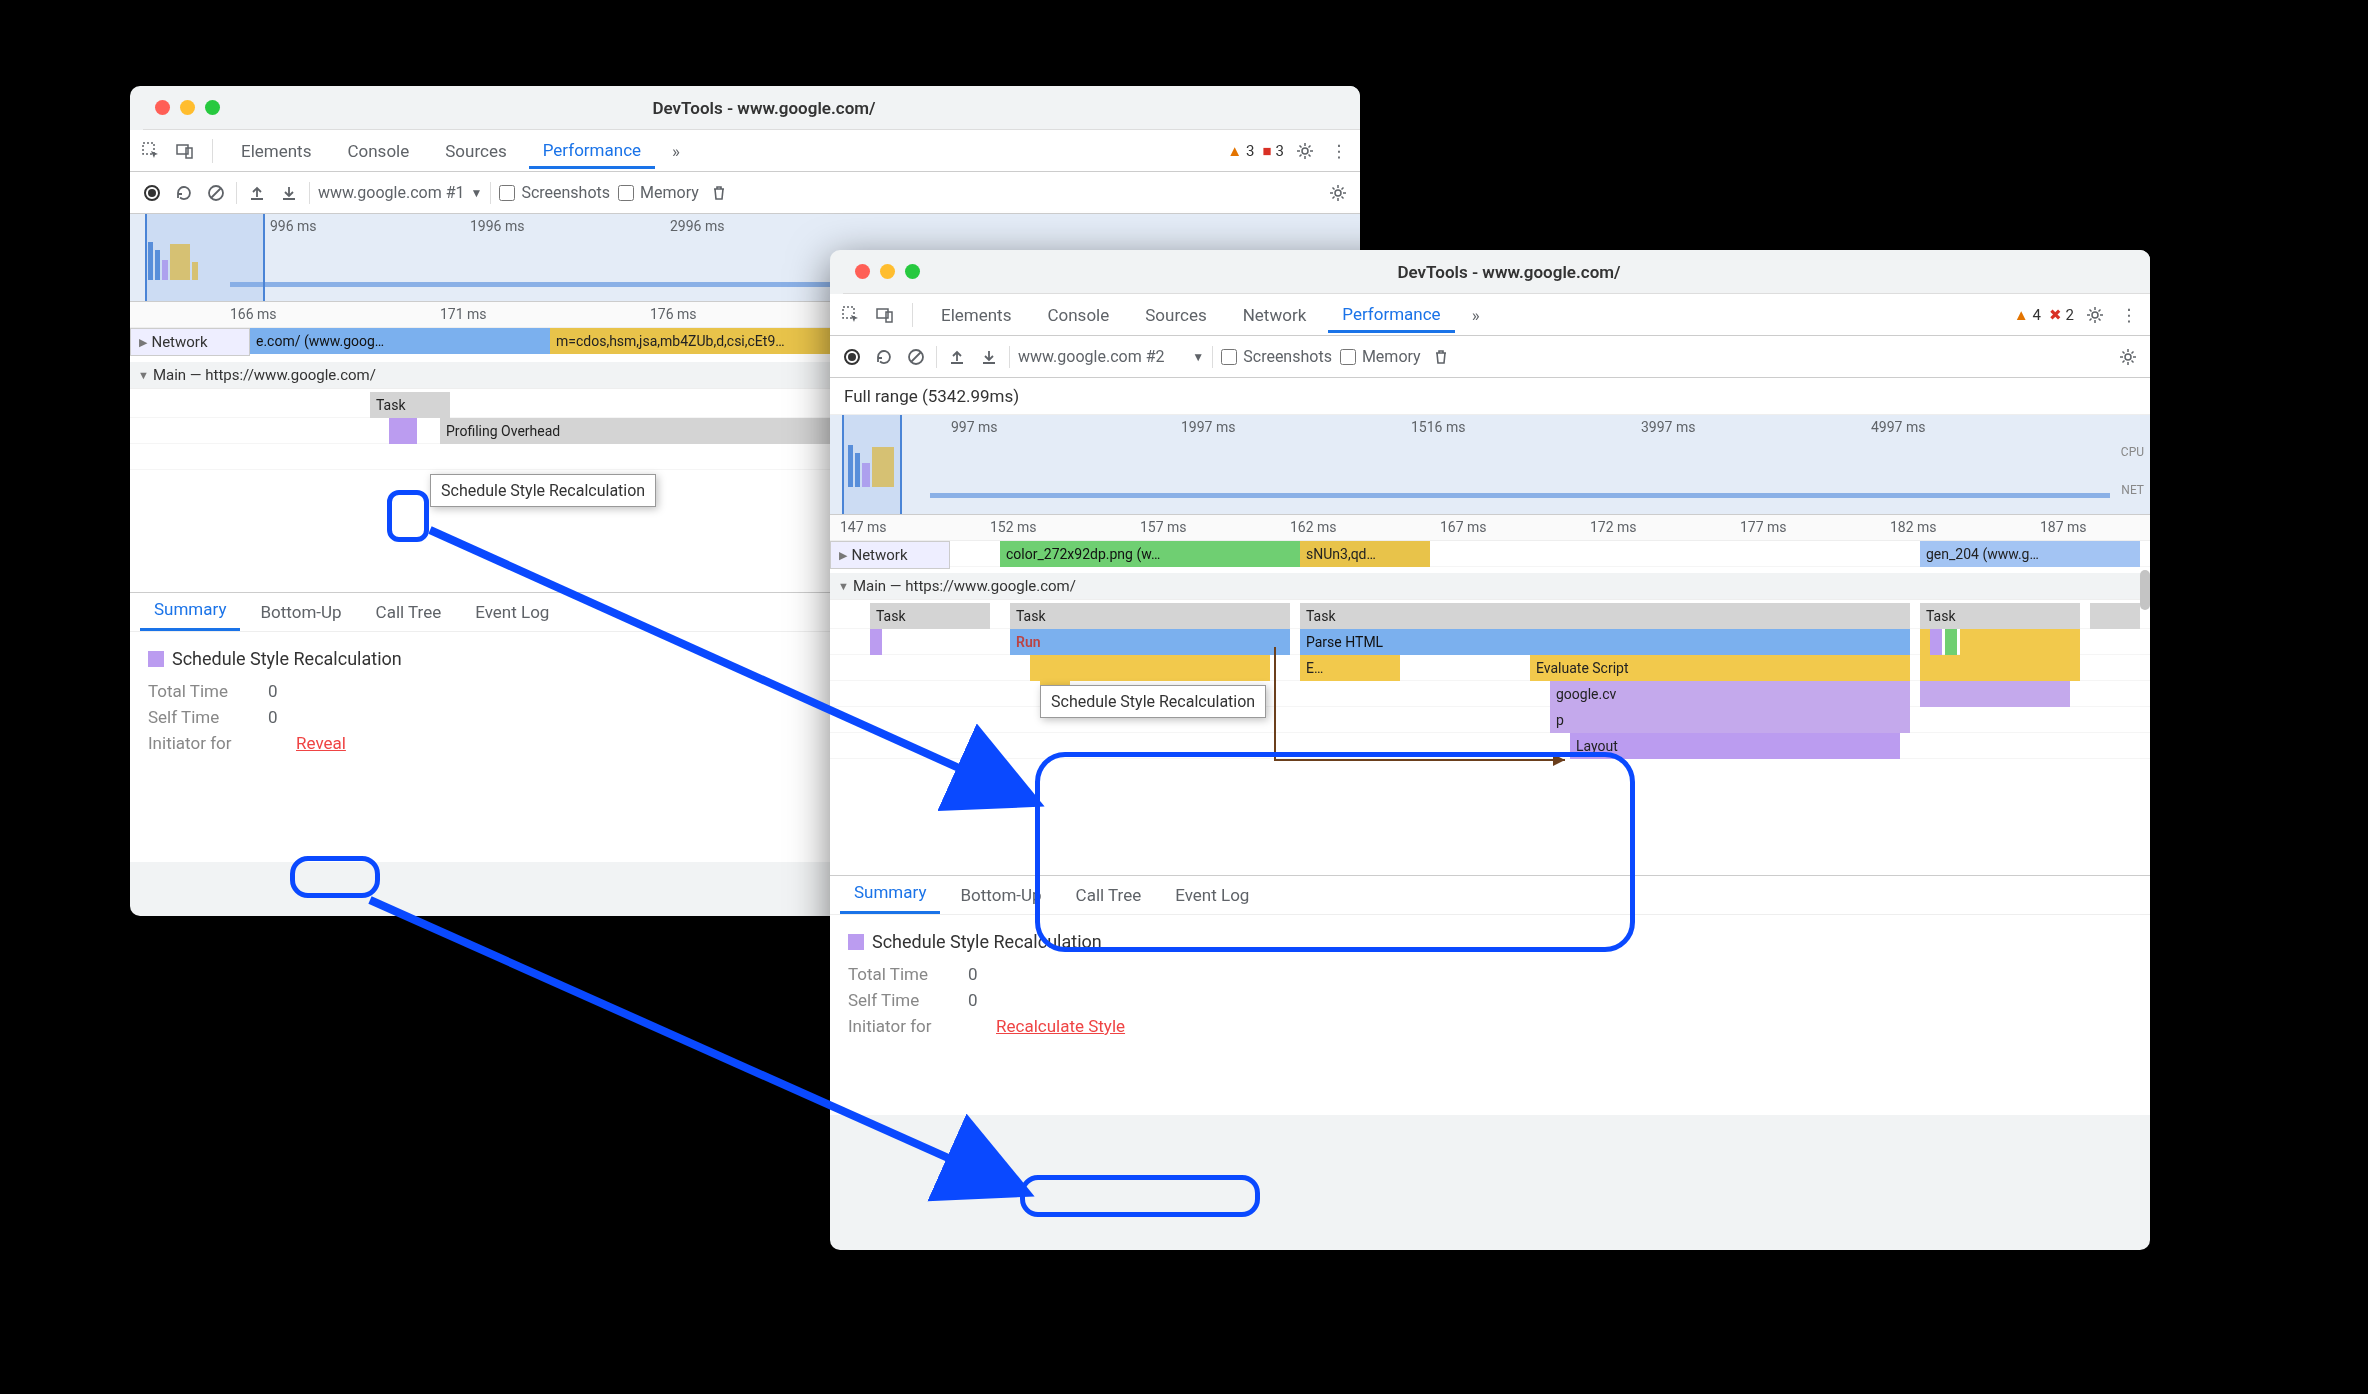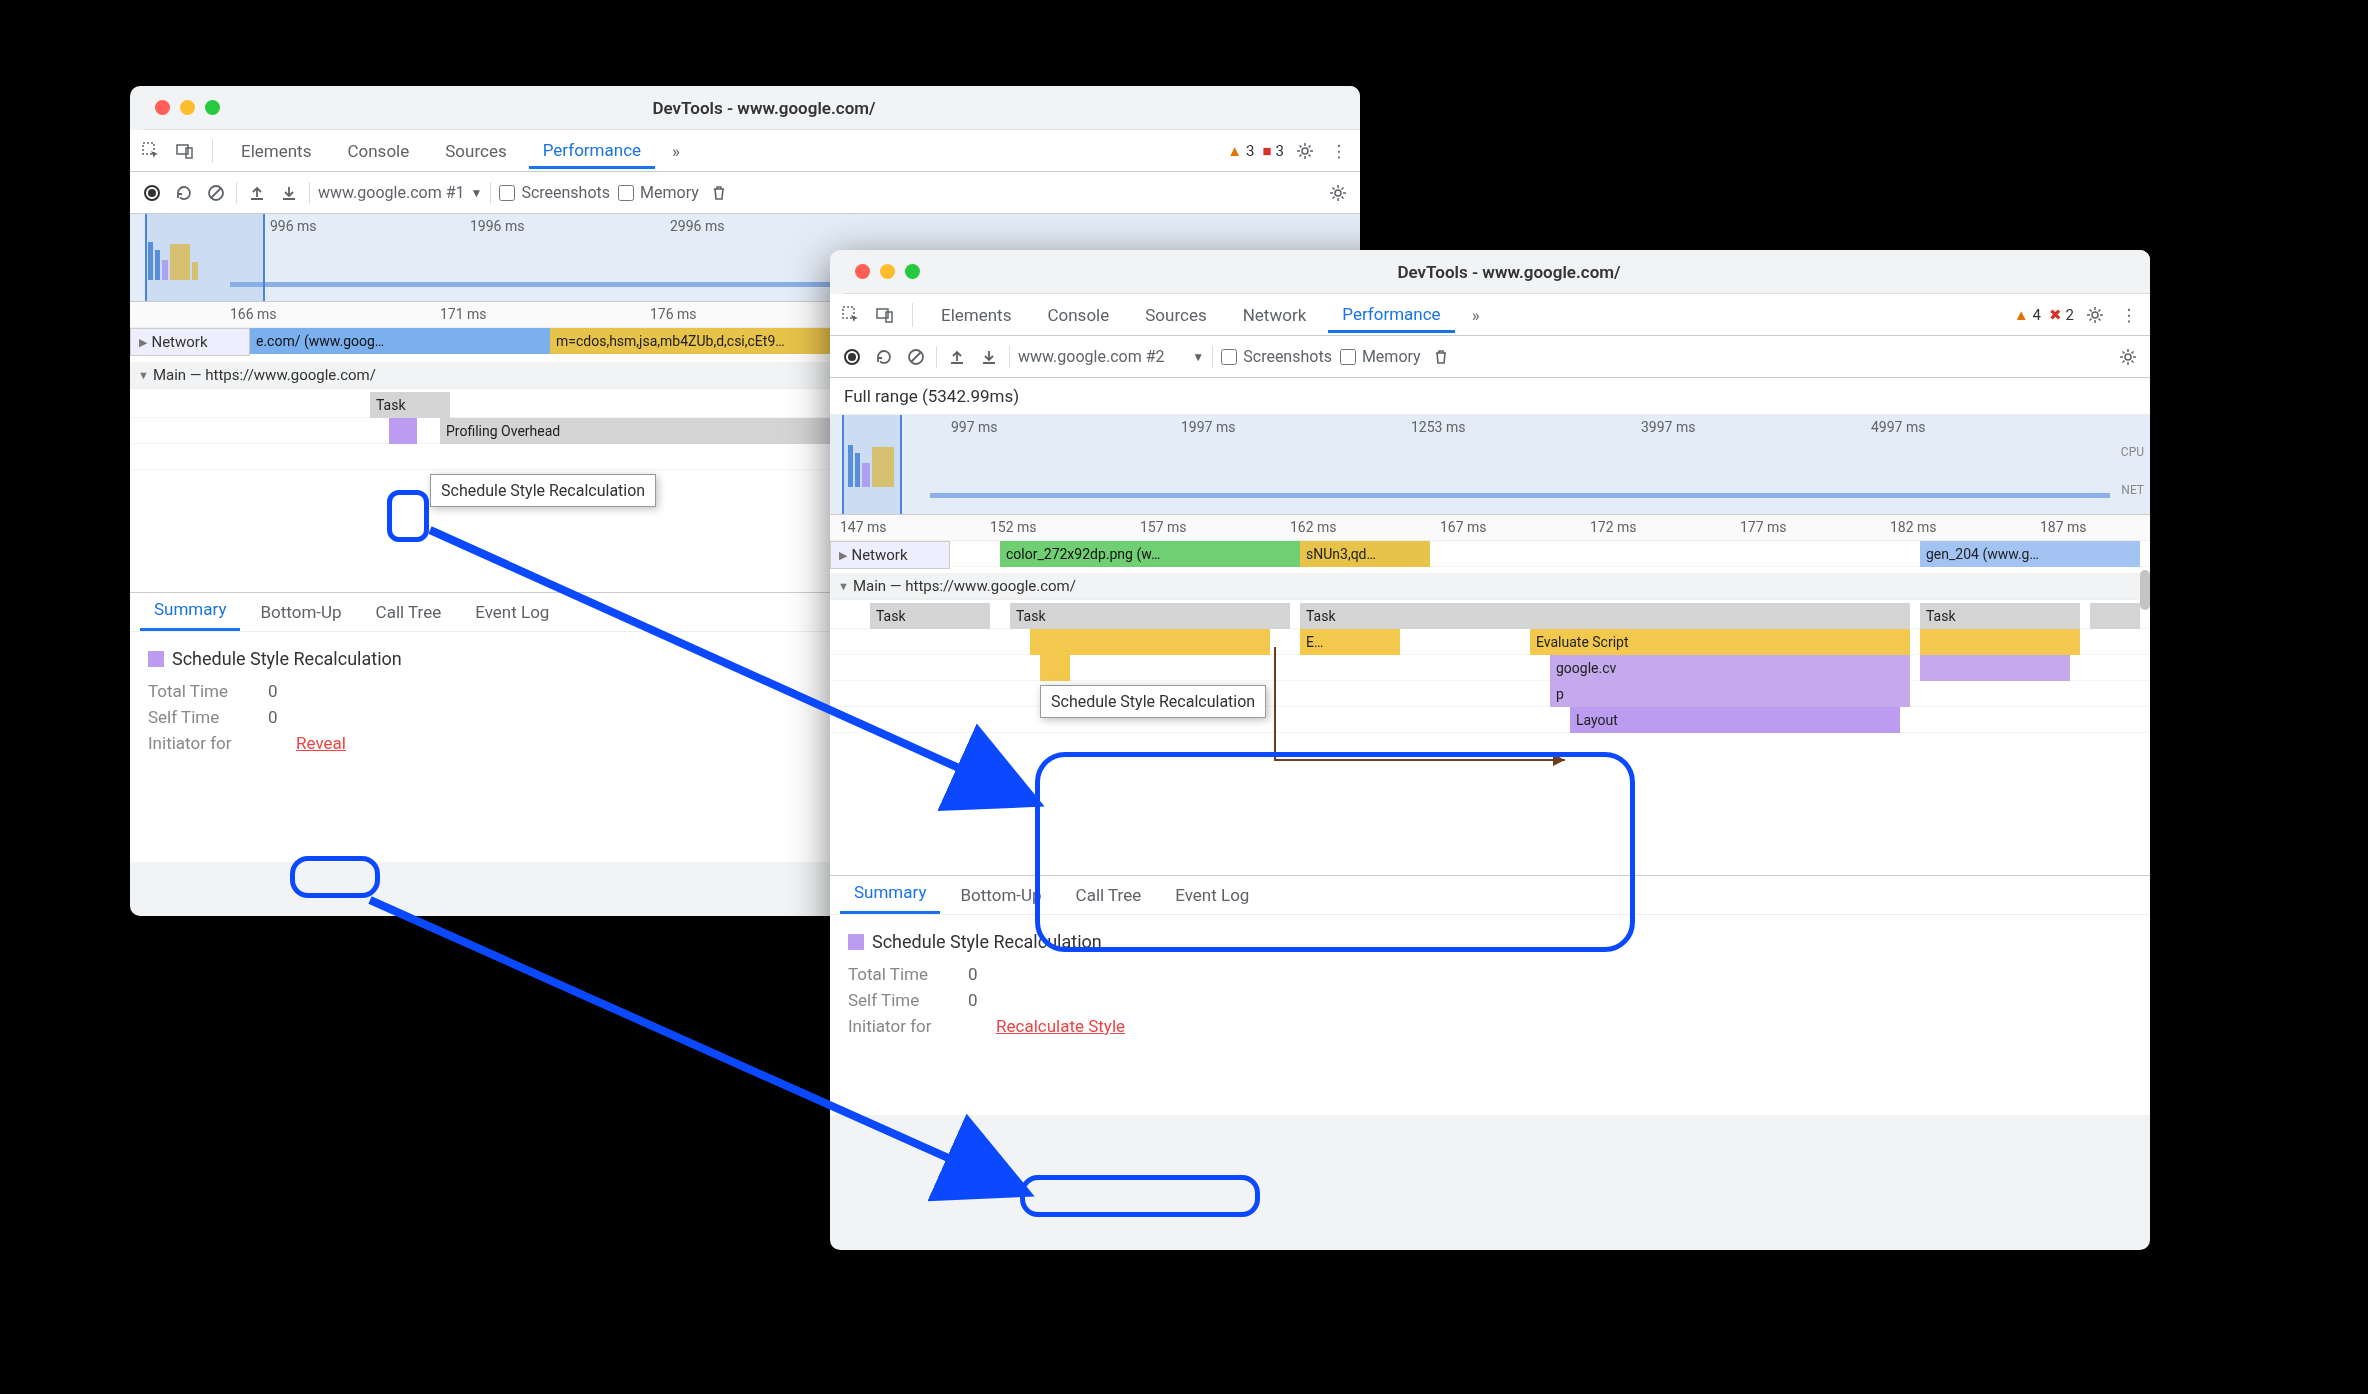--- a/index.html
+++ b/index.html
@@ -411,21 +411,21 @@
           <path d="M10 2v3M10 15v3M2 10h3M15 10h3M4.5 4.5l2 2M13.5 13.5l2 2M15.5 4.5l-2 2M6.5 13.5l-2 2" stroke="#5f6368" stroke-width="1.5"></path>
         </svg>
       </div>
   </div>
   <div class="full-range">Full range (5342.99ms)</div>
 
   <div class="overview" style="height:100px;">
     <div class="ruler" style="border:none;background:transparent;height:24px;margin-left:11px;">
       <span style="left:110px">997 ms</span>
       <span style="left:340px">1997 ms</span>
-      <span style="left:570px">1253 ms</span>
+      <span style="left:570px">1516 ms</span>
       <span style="left:800px">3997 ms</span>
       <span style="left:1030px">4997 ms</span>
     </div>
     <div style="position:absolute; left:18px; top:24px; width:70px; height:48px; display:flex; gap:2px; align-items:flex-end">
       <div style="width:5px;height:42px;background:#4a84d6"></div>
       <div style="width:5px;height:34px;background:#4a84d6"></div>
       <div style="width:8px;height:24px;background:#bb9cf0"></div>
       <div style="width:22px;height:40px;background:#f2c94c"></div>
     </div>
     <div style="position:absolute; left:100px; right:40px; top:78px; height:5px; background:#8ab0e6"></div>
@@ -462,20 +462,29 @@
     <div style="position:absolute; top:88px; left:0; right:0;">
 
       <div class="tl-row">
         <div class="tl-block c-grey" style="left:40px;width:120px">Task</div>
         <div class="tl-block c-grey" style="left:180px;width:280px">Task</div>
         <div class="tl-block c-grey" style="left:470px;width:610px">Task</div>
         <div class="tl-block c-grey" style="left:1090px;width:160px">Task</div>
         <div class="tl-block c-grey" style="left:1260px;width:50px"></div>
       </div>
 
+      <div class="tl-row">
+        <div class="tl-block c-purple" style="left:40px;width:4px"></div>
+        <div class="tl-block c-blue2" style="left:180px;width:280px;color:#b44"><span style="color:#b44;font-weight:600">Run</span></div>
+        <div class="tl-block c-blue2" style="left:470px;width:610px">Parse HTML</div>
+        <div class="tl-block c-yellow" style="left:1090px;width:6px"></div>
+        <div class="tl-block c-purple" style="left:1100px;width:10px"></div>
+        <div class="tl-block c-green" style="left:1115px;width:10px"></div>
+        <div class="tl-block c-yellow" style="left:1130px;width:120px"></div>
+      </div>
 
       <div class="tl-row">
         <div class="tl-block c-yellow" style="left:200px;width:240px"></div>
         <div class="tl-block c-yellow" style="left:470px;width:100px">E…</div>
         <div class="tl-block c-yellow" style="left:700px;width:380px">Evaluate Script</div>
         <div class="tl-block c-yellow" style="left:1090px;width:160px"></div>
       </div>
 
       <div class="tl-row">
         <div class="tl-block c-yellow" style="left:210px;width:30px"></div>

